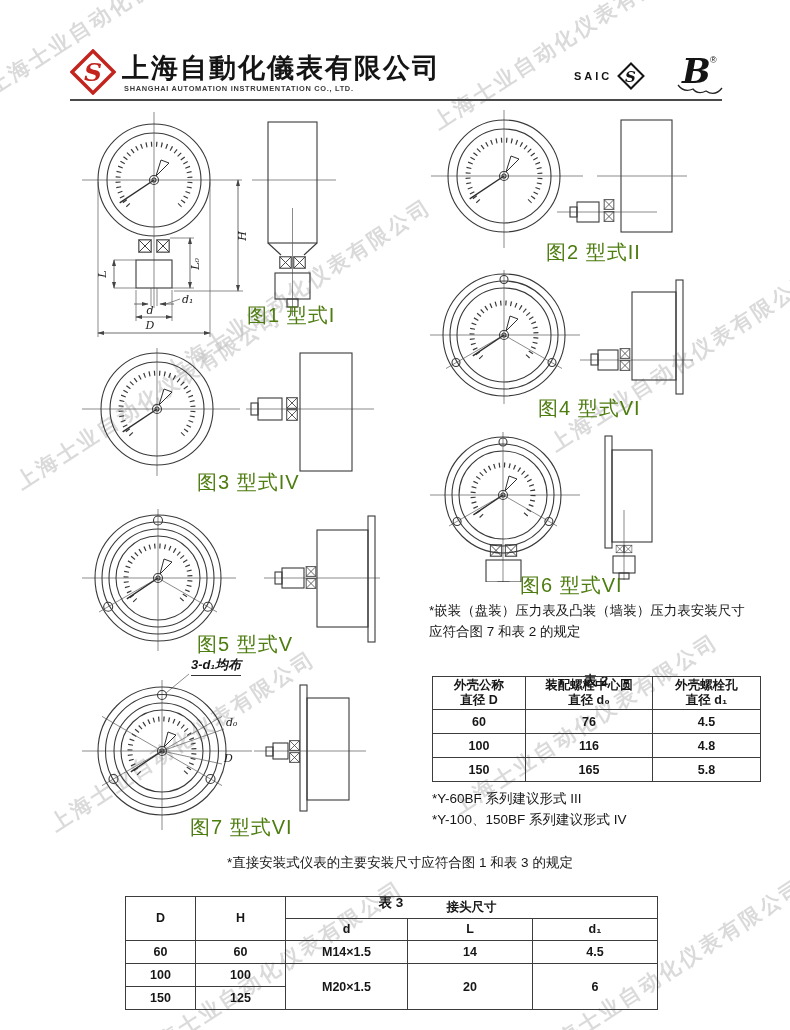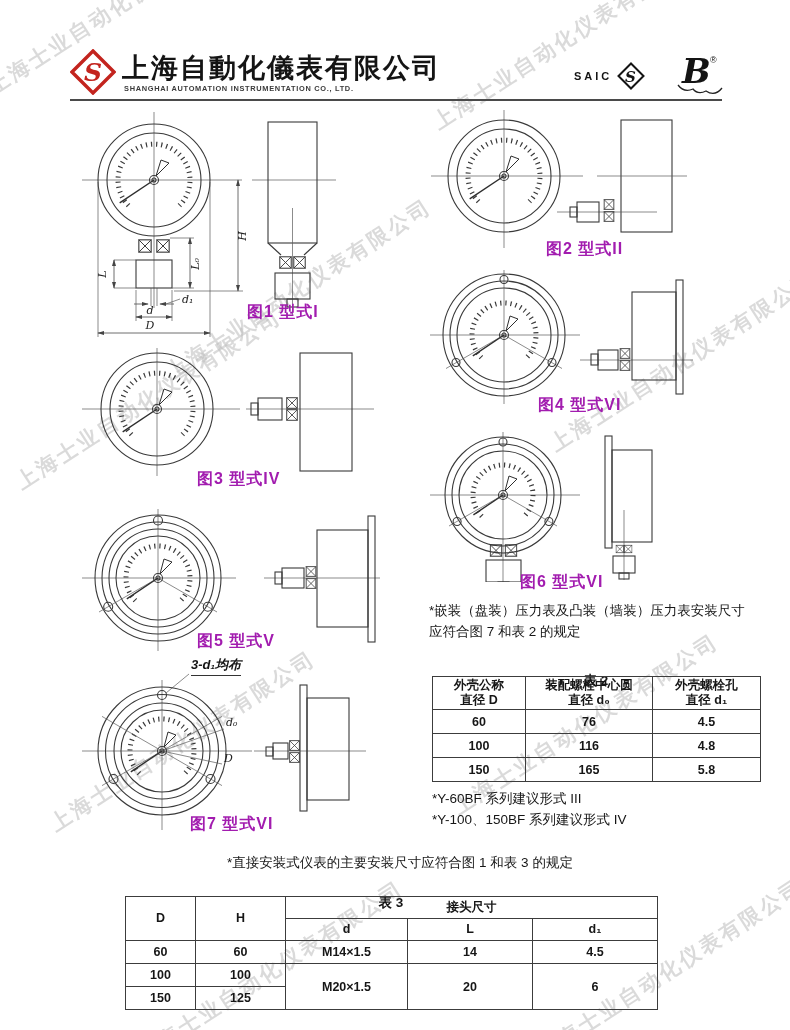--- a/index.html
+++ b/index.html
@@ -10,21 +10,21 @@
       color:#bdbdbd;opacity:.55;transform:rotate(-33deg);transform-origin:0 50%;pointer-events:none;}
   
   .hdr-cn{position:absolute;left:122px;top:50px;font-family:"DejaVu Serif",serif;
           font-weight:bold;font-size:27px;letter-spacing:2px;color:#141414;}
   .hdr-en{position:absolute;left:124px;top:84px;font-size:7.4px;font-weight:bold;
           letter-spacing:.7px;color:#3a3a3a;}
   .hdr-rule{position:absolute;left:70px;top:99px;width:652px;height:2px;background:#4a4a4a;}
   .saic{position:absolute;left:574px;top:62px;display:flex;align-items:center;gap:5px;}
   .saic-t{font-size:11px;font-weight:bold;letter-spacing:3px;color:#141414;}
   
-  .cap{position:absolute;font-size:16px;font-weight:bold;letter-spacing:1px;color:#a21caf;}
+  .cap{position:absolute;font-size:20px;font-weight:normal;letter-spacing:1px;color:#4d7c0f;}
   .note{position:absolute;font-size:13.5px;font-weight:normal;color:#161616;line-height:21px;}
   .tbl-label{position:absolute;text-align:center;font-size:13.5px;font-weight:bold;color:#161616;margin-top:20px;}
   .hole-note{position:absolute;font-size:13px;font-weight:bold;font-style:italic;
              border-bottom:1.3px solid #333;padding-bottom:1px;color:#161616;}
   
   .tbl{position:absolute;border-collapse:collapse;table-layout:fixed;border-radius:6px;}
   .tbl th,.tbl td{border:1.2px solid #3c3c3c;text-align:center;vertical-align:middle;
                   font-size:12.5px;font-weight:bold;color:#161616;padding:1px 2px;}
   .tbl th{white-space:pre-line;line-height:15px;}
   #table2 td{height:21px;}

